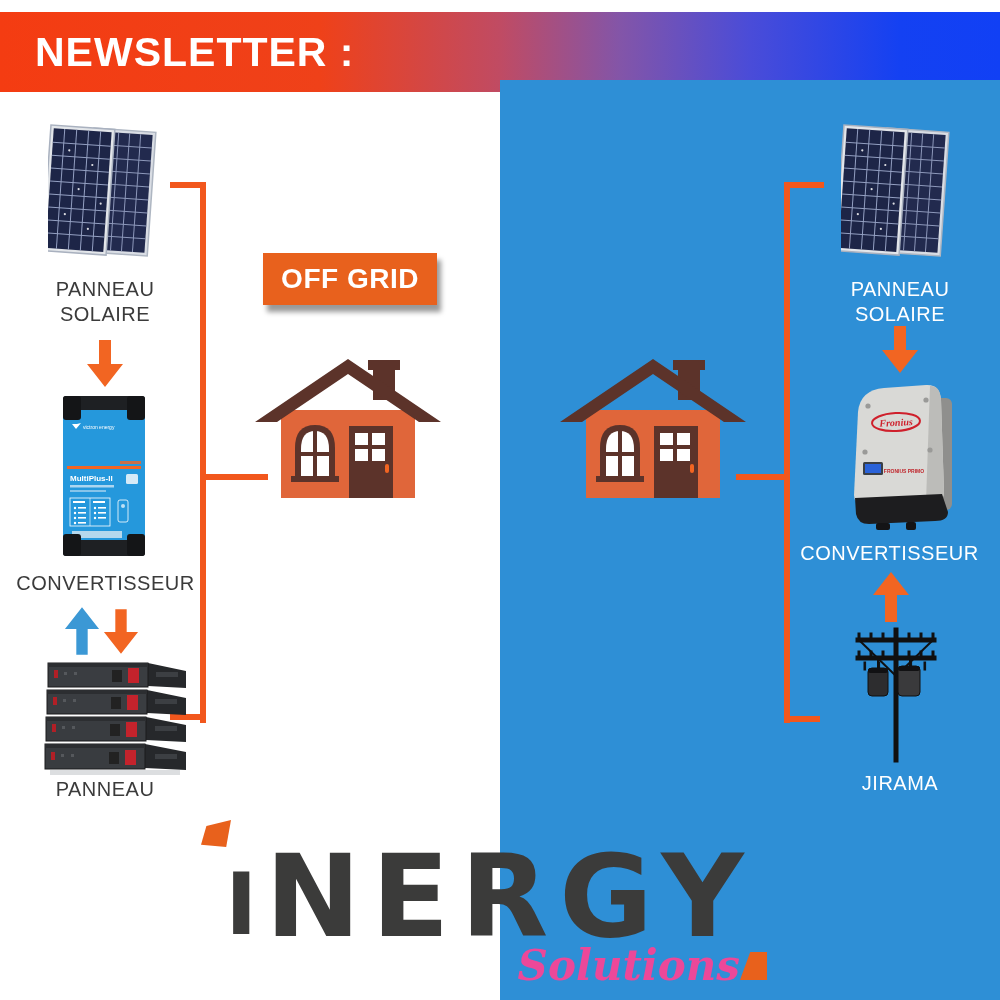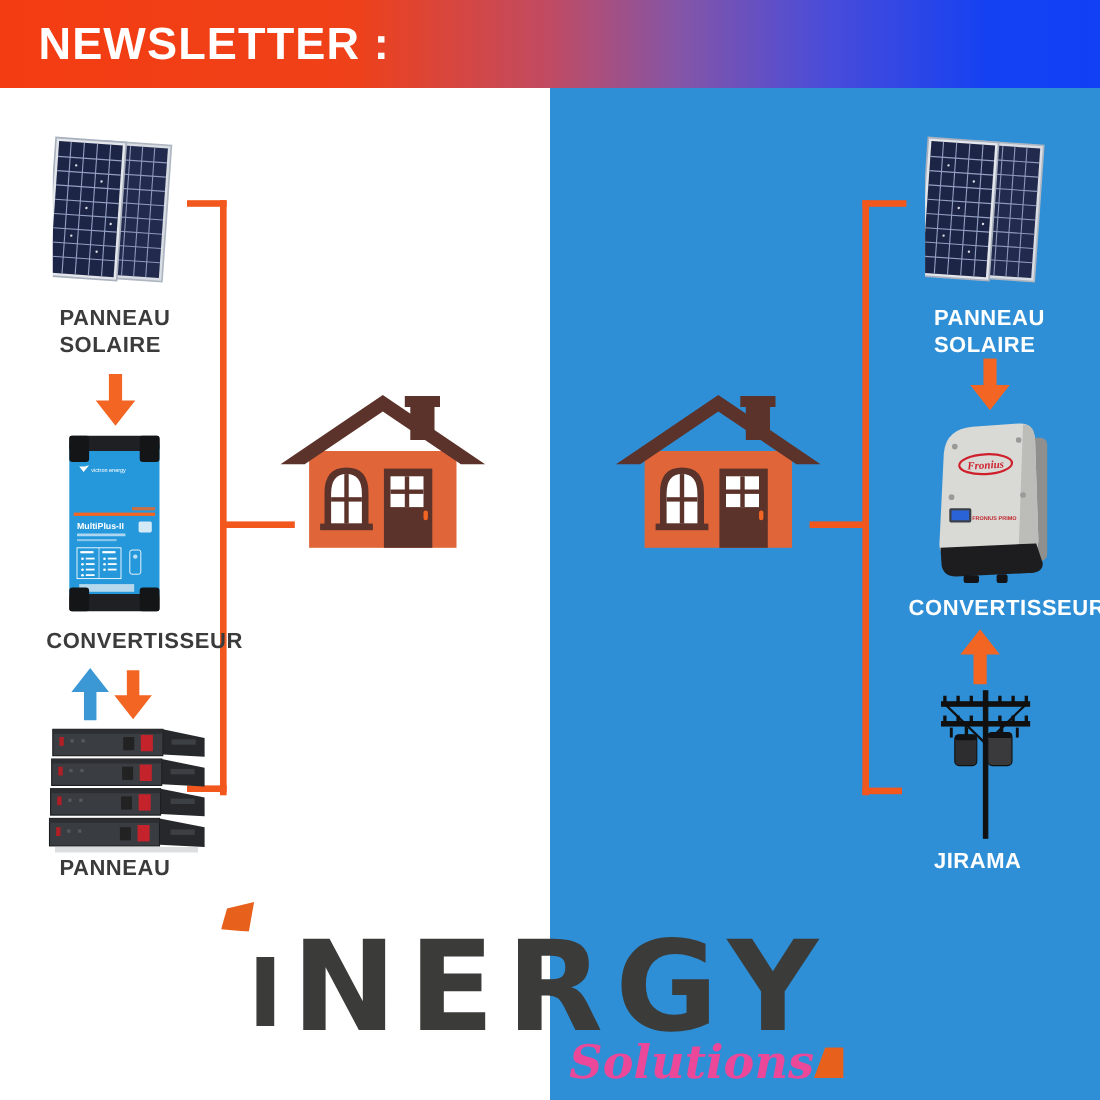--- a/index.html
+++ b/index.html
@@ -1,31 +1,31 @@
 <!DOCTYPE html>
 <html><head>
 <meta charset="utf-8">
 <style>
   html,body{margin:0;padding:0;background:#888;}
   #stage{position:relative;width:1000px;height:1000px;background:#ffffff;overflow:hidden;
          font-family:"Liberation Sans",sans-serif;}
   
-  #header{position:absolute;left:0;top:0;width:1000px;height:80px;
+  #header{position:absolute;left:0;top:12px;width:1000px;height:80px;
     background:linear-gradient(90deg,#f43c12 0%,#ef4119 32%,#c04b63 50%,#8355a8 62%,#4a4cd8 75%,#1441f2 90%,#1140f5 100%);}
   .hdr-txt{position:absolute;top:0;height:80px;line-height:80px;color:#fff;font-weight:bold;
     font-size:41px;letter-spacing:1px;white-space:nowrap;}
   #hdr-left{left:35px;}
   #hdr-right{left:440px;width:520px;text-align:center;}
   
   #right-bg{position:absolute;left:500px;top:80px;width:500px;height:920px;background:#2e8fd6;}
   
   .wire{position:absolute;background:#f2571d;}
   
-  .lbl{position:absolute;font-weight:bold;font-size:20px;line-height:25px;text-align:left;
-       color:#3b3b3b;letter-spacing:.5px;margin-left:34px;}
+  .lbl{position:absolute;font-weight:normal;font-size:20px;line-height:25px;text-align:center;
+       color:#3b3b3b;letter-spacing:.5px;}
   .lbl.light{color:#ffffff;}
   
   .badge{position:absolute;width:174px;height:52px;background:#e8611d;color:#fff;
     font-weight:bold;font-size:28px;letter-spacing:.5px;text-align:center;line-height:52px;
     box-shadow:4px 7px 5px rgba(0,0,0,.40);}
   .abs{position:absolute;}
   
   #logo{position:absolute;left:205px;top:846px;width:570px;height:115px;}
   #logo-word{position:relative;display:flex;align-items:flex-end;justify-content:center;
     color:#3b3b3a;font-family:"DejaVu Sans",sans-serif;font-weight:bold;}
@@ -209,20 +209,21 @@
         <rect x="6" y="9" width="4" height="8" fill="#b11f26"></rect>
         <rect x="16" y="11" width="3" height="3" fill="#55585c"></rect>
           <rect x="26" y="11" width="3" height="3" fill="#55585c"></rect>
         <rect x="110" y="11" width="22" height="5" fill="#3c3f43"></rect>
       </g>
       <rect x="10" y="110" width="130" height="5" fill="#9aa0a6" opacity=".35"></rect>
     </g>
   </svg>
   <div class="lbl" style="left:20px;top:777px;width:170px;">PANNEAU</div>
 
+  <div class="badge" style="left:263px;top:253px;">OFF GRID</div>
 
   <svg class="abs" style="left:252px;top:352px;" width="192" height="148" viewBox="0 0 190 148">
     <rect x="28" y="58" width="134" height="88" fill="#e0663a"></rect>
     <g>
       <rect x="120" y="14" width="22" height="34" fill="#5c332a"></rect>
       <rect x="115" y="8" width="32" height="10" fill="#5c332a"></rect>
     </g>
     <path d="M2 70 L95 7 L188 70 L166 70 L95 22 L24 70 Z" fill="#5c332a"></path>
     <g>
       <path d="M42 126 L42 96 Q42 73 62 73 Q82 73 82 96 L82 126 Z" fill="#5c332a"></path>

